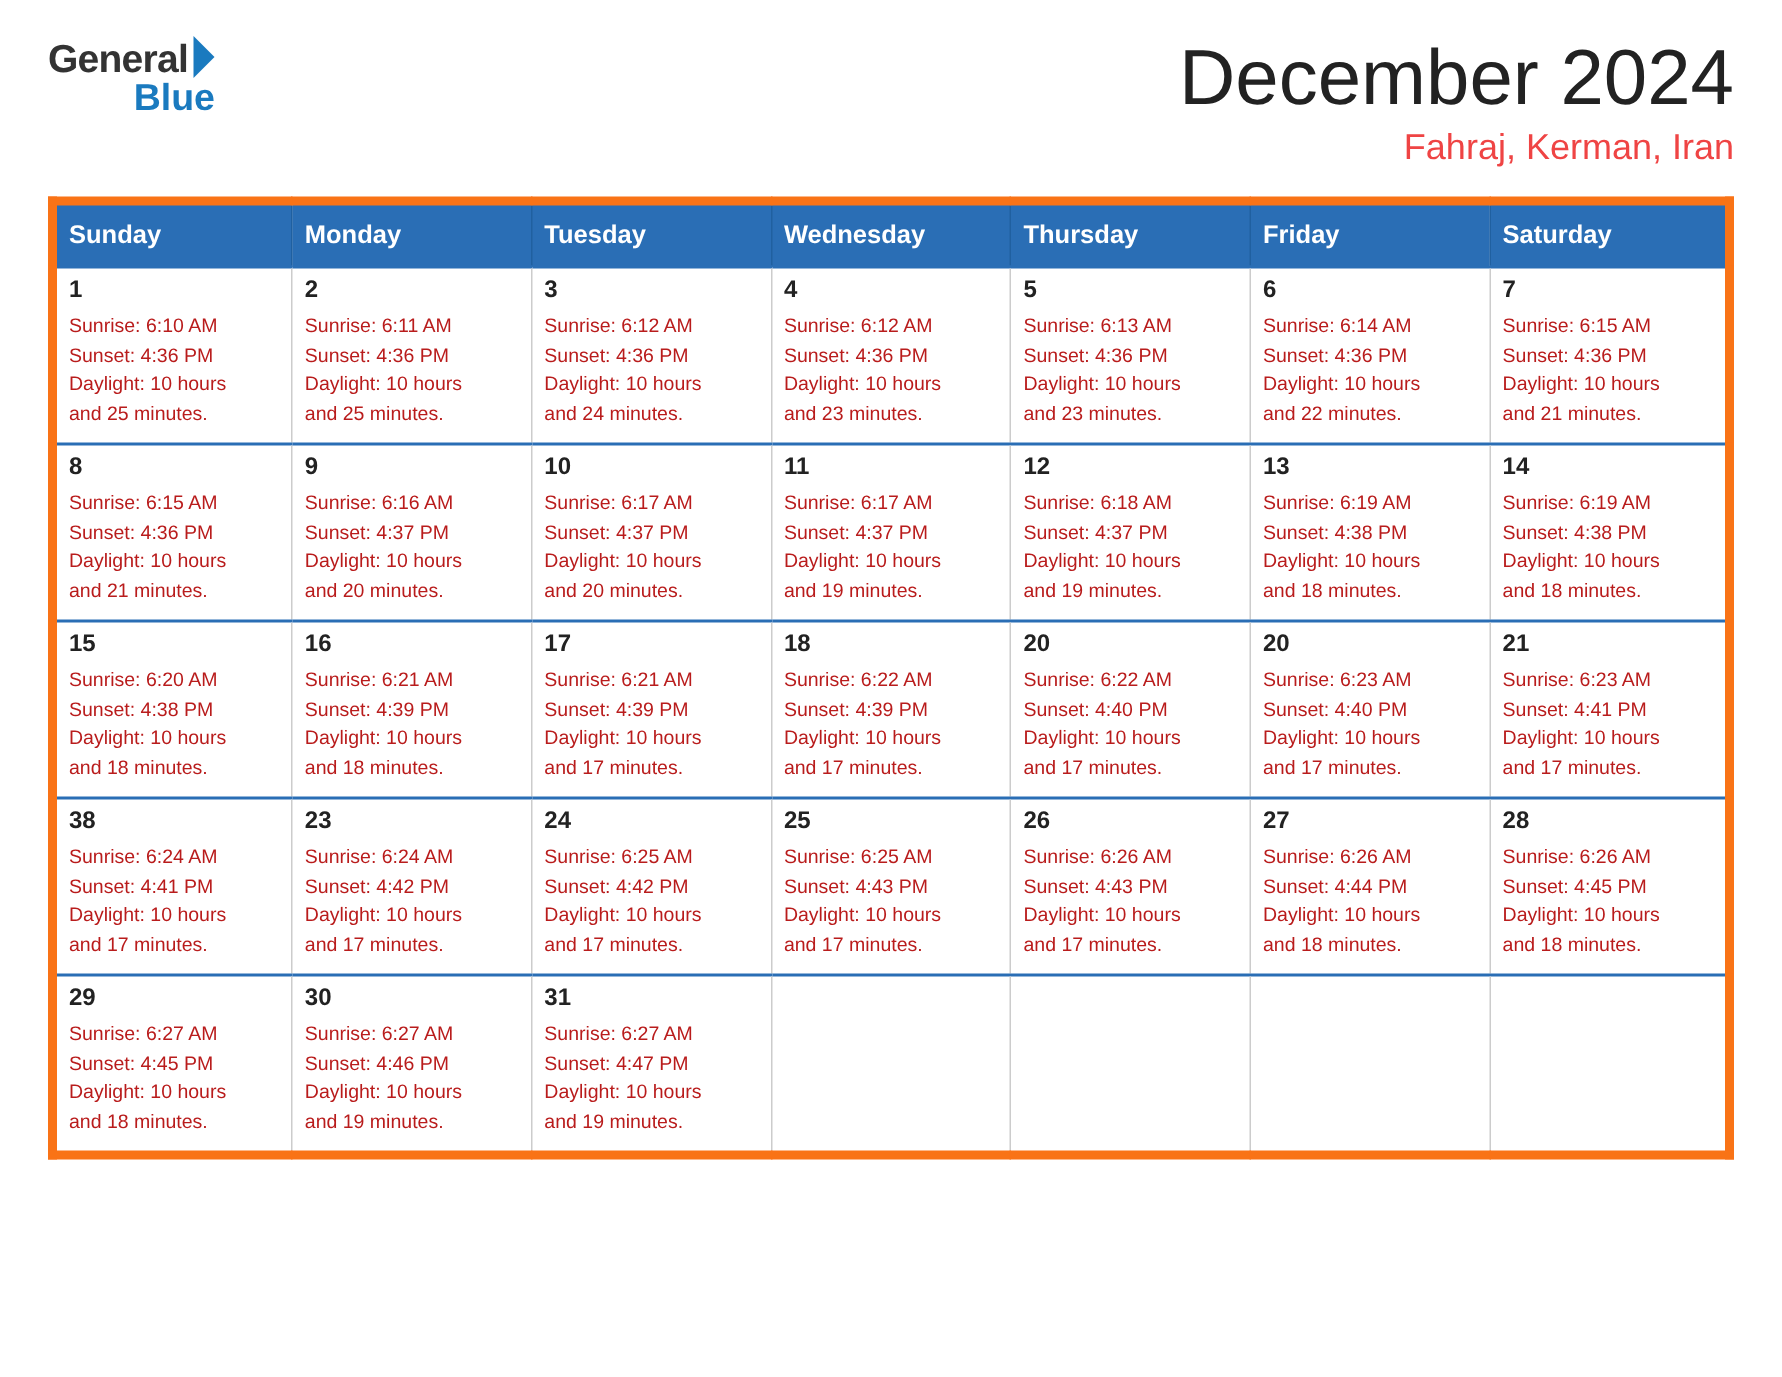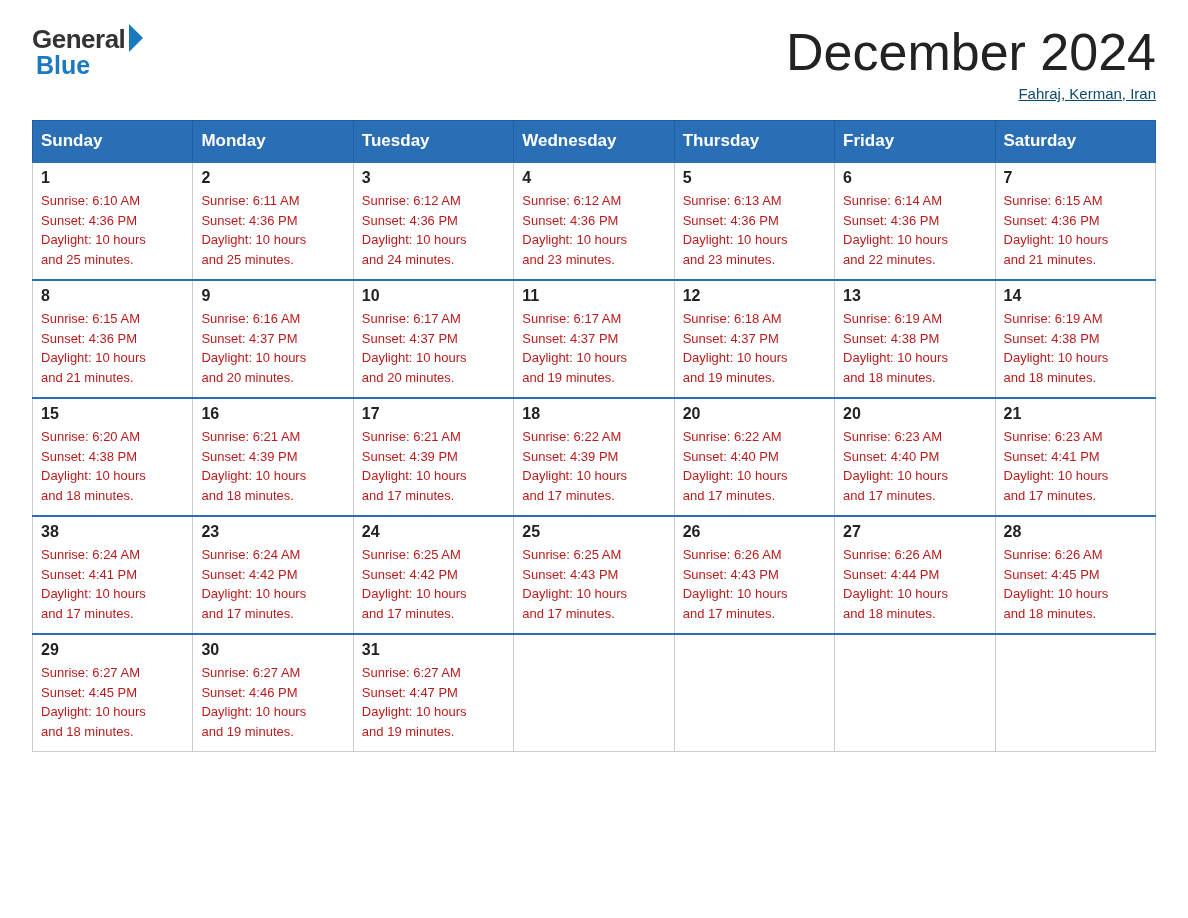--- a/index.html
+++ b/index.html
@@ -12,21 +12,21 @@
     }
     .header-row {
       display: flex;
       justify-content: space-between;
       align-items: flex-start;
       margin-bottom: 18px;
     }
     .logo {
       display: flex;
       flex-direction: column;
-      align-items: flex-start;
+      align-items: flex-end;
     }
     .logo-top {
       display: flex;
       align-items: center;
     }
     .logo-general {
       font-size: 26px;
       font-weight: bold;
       color: #333;
       letter-spacing: -0.5px;
@@ -50,29 +50,28 @@
     .title-section {
       text-align: right;
     }
     .month-title {
       font-size: 52px;
       font-weight: normal;
       color: #222;
       line-height: 1.1;
     }
     .location-title {
-      font-size: 15px;
-      color: #0c4a6e;
+      font-size: 24px;
+      color: #ef4444;
       margin-top: 4px;
-      text-decoration: underline;
     }
     .calendar {
       width: 100%;
       border-collapse: collapse;
-      border: 1px solid #f97316;
+      border: 6px solid #f97316;
     }
     .calendar th {
       background-color: #2a6eb5;
       color: #fff;
       font-size: 17px;
       font-weight: bold;
       padding: 10px 8px;
       text-align: left;
       border: 1px solid #2060a0;
     }

